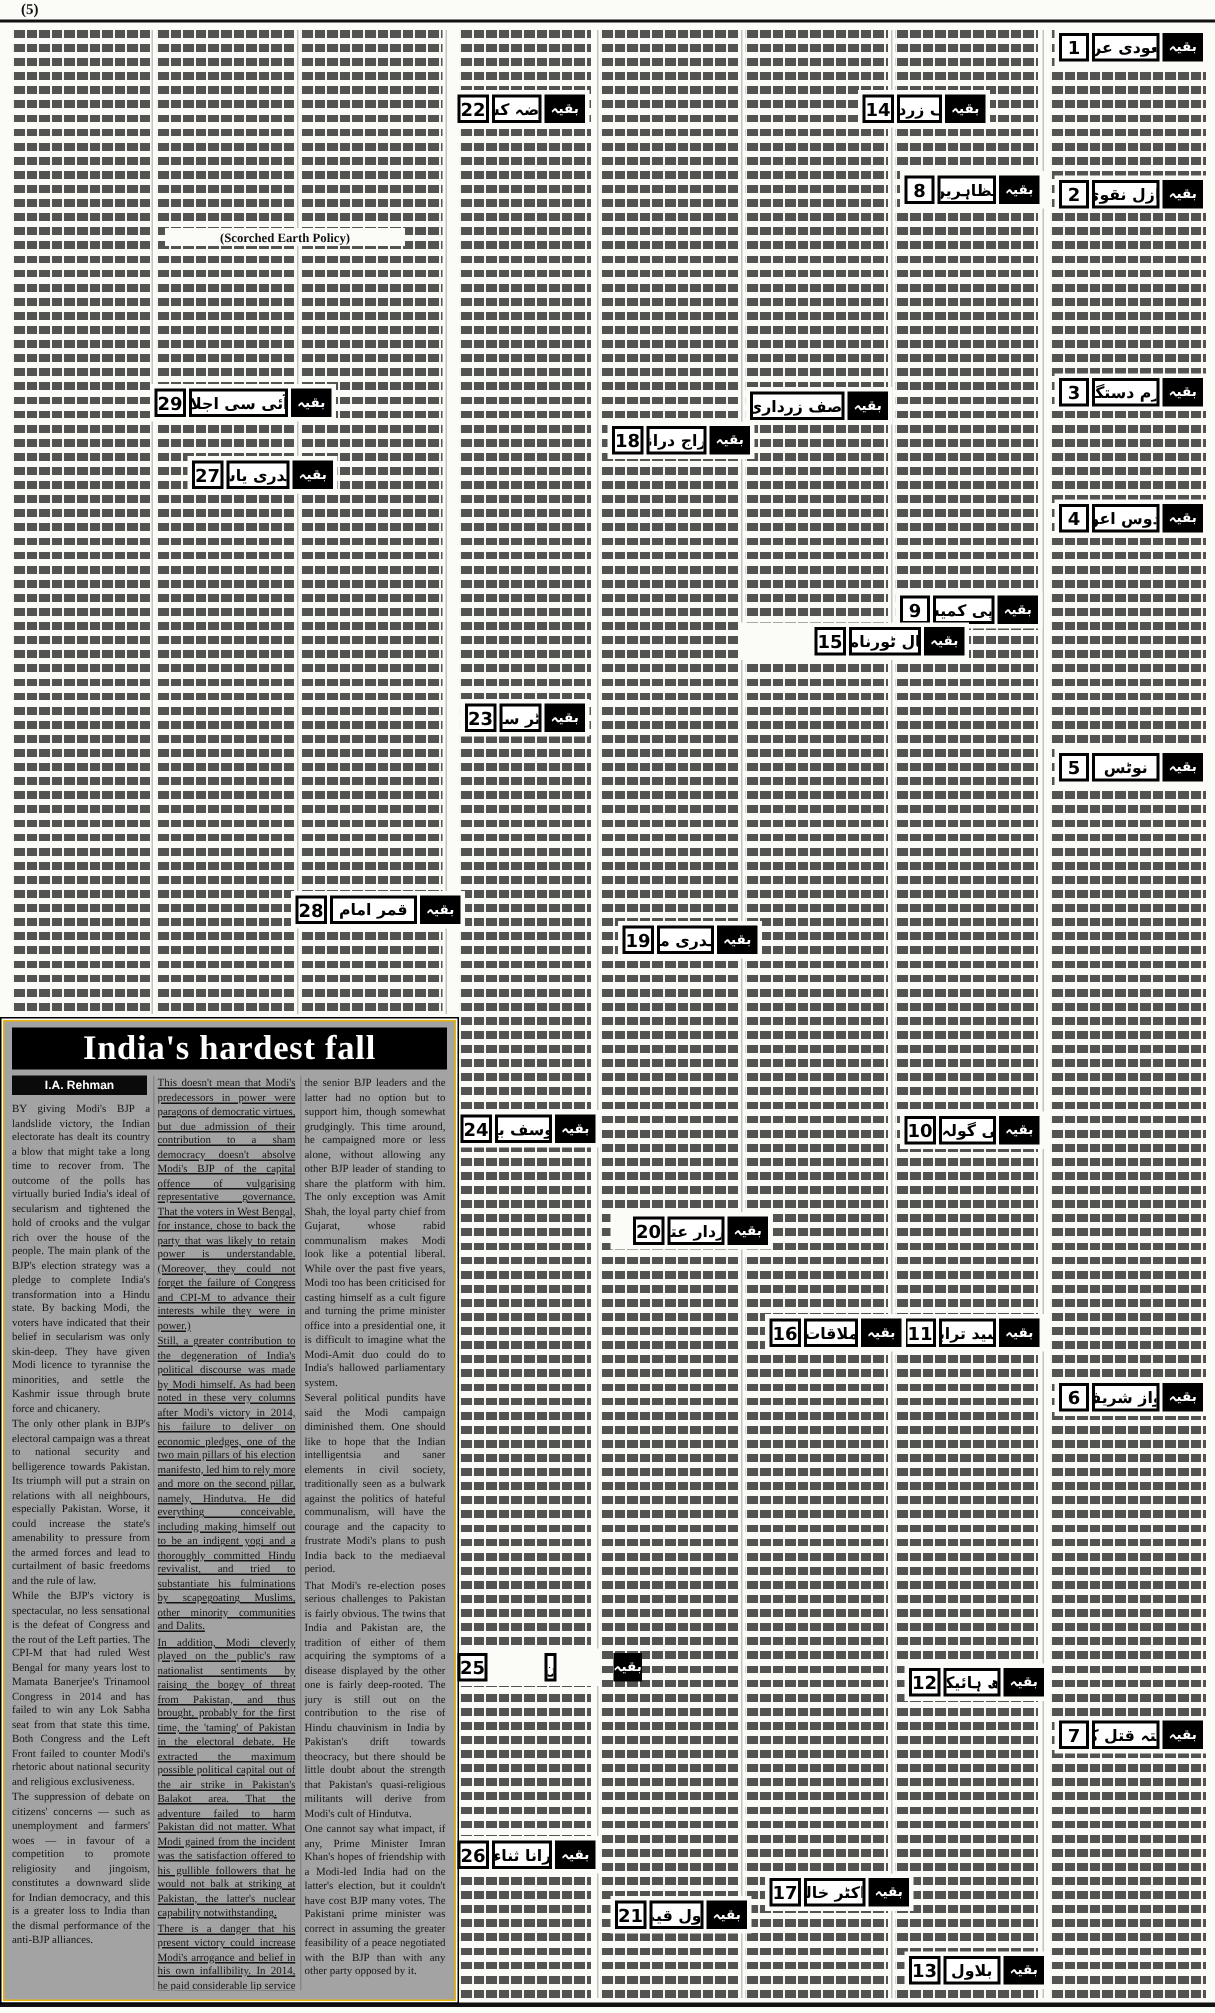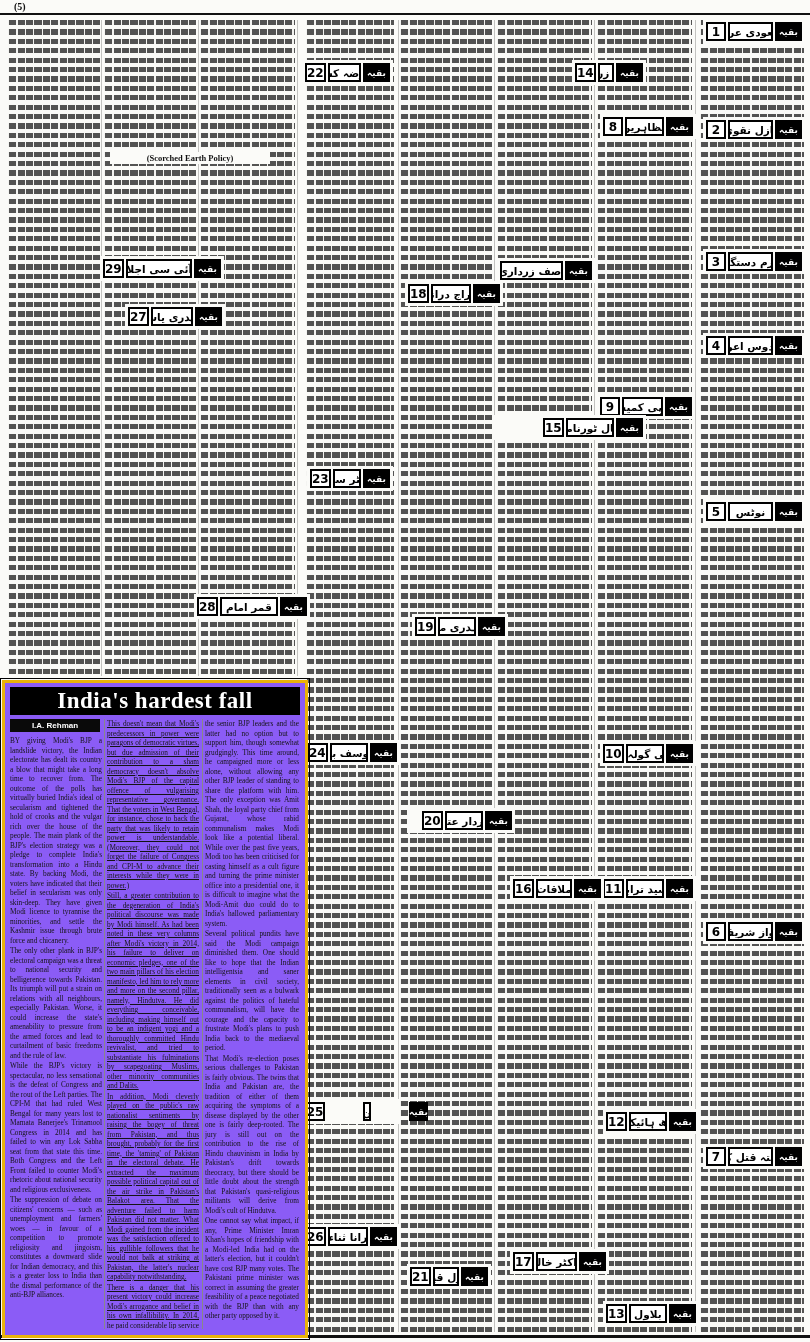--- a/index.html
+++ b/index.html
@@ -18,22 +18,22 @@
   .sec{position:absolute;height:19px;display:flex;gap:2px;background:#fbfbf8;
        box-shadow:0 0 0 3px #fbfbf8;}
   .sec .num{min-width:20px;background:#fff;border:2px solid #000;box-sizing:border-box;
        font:bold 12px "DejaVu Sans",sans-serif;display:flex;align-items:center;justify-content:center;color:#000;}
   .sec .title{flex:1;background:#fff;border:2px solid #000;box-sizing:border-box;direction:rtl;
        font:bold 10.5px "DejaVu Sans",sans-serif;display:flex;align-items:center;justify-content:center;
        white-space:nowrap;overflow:hidden;color:#000;padding:0 2px;}
   .sec .badge{width:27px;background:#000;color:#fff;direction:rtl;
        font:bold 9px "DejaVu Sans",sans-serif;display:flex;align-items:center;justify-content:center;}
   
-  .article{position:absolute;left:2px;top:680px;width:300px;height:652px;background:#8b5cf6;
-       border:3px solid #eab308;outline:1px solid #000;outline-offset:1px;}
+  .article{position:absolute;left:2px;top:680px;width:300px;height:652px;background:#a3a3a3;
+       border:1px solid #eab308;outline:1px solid #000;outline-offset:1px;}
   .headline{position:absolute;left:5px;right:5px;top:4px;height:28px;background:#000;color:#fff;
        font:bold 23px "Liberation Serif",serif;text-align:center;line-height:28px;letter-spacing:.5px;}
   .byline{position:absolute;left:5px;top:36px;width:90px;height:13px;background:#0a0a0a;color:#fff;
        font:bold 8px "Liberation Sans",sans-serif;text-align:center;line-height:13px;}
   .acol{position:absolute;bottom:6px;font-size:7.3px;line-height:9.5px;text-align:justify;
        color:#141414;overflow:hidden;font-family:"Liberation Serif",serif;}
   .acol p{margin:0 0 1px 0;}
   .arule{position:absolute;top:36px;bottom:6px;width:1px;background:#888;}
   .scorched{position:absolute;left:110px;top:152px;width:160px;height:12px;background:#fbfbf8;
        font:bold 8.5px "Liberation Serif",serif;text-align:center;line-height:12px;color:#111;}
@@ -122,21 +122,21 @@
       <div class="sec" style="left: 606px; top: 1112px; width: 90px;">
         <div class="num">12</div>
         <div class="title">سندھ ہائیکورٹ</div>
         <div class="badge">بقیہ</div>
       </div>
       <div class="sec" style="left: 606px; top: 1304px; width: 90px;">
         <div class="num">13</div>
         <div class="title">بلاول</div>
         <div class="badge">بقیہ</div>
       </div>
-      <div class="sec" style="left: 575px; top: 63px; width: 68px;">
+      <div class="sec" style="left: 575px; top: 63px; width: 82px;">
         <div class="num">14</div>
         <div class="title">آصف زرداری</div>
         <div class="badge">بقیہ</div>
       </div>
       <div class="sec" style="left: 500px; top: 261px; width: 92px;">
         <div class="title">آصف زرداری</div>
         <div class="badge">بقیہ</div>
       </div>
       <div class="sec" style="left: 495px; top: 418px; width: 100px; padding-left: 48px;">
         <div class="num">15</div>
@@ -161,21 +161,21 @@
       <div class="sec" style="left: 415px; top: 617px; width: 90px;">
         <div class="num">19</div>
         <div class="title">چوہدری مجید</div>
         <div class="badge">بقیہ</div>
       </div>
       <div class="sec" style="left: 410px; top: 811px; width: 90px; padding-left: 12px;">
         <div class="num">20</div>
         <div class="title">سردار عتیق</div>
         <div class="badge">بقیہ</div>
       </div>
-      <div class="sec" style="left: 410px; top: 1267px; width: 78px;">
+      <div class="sec" style="left: 410px; top: 1267px; width: 88px;">
         <div class="num">21</div>
         <div class="title">پٹرول قیمت</div>
         <div class="badge">بقیہ</div>
       </div>
       <div class="sec" style="left: 305px; top: 63px; width: 85px;">
         <div class="num">22</div>
         <div class="title">مقبوضہ کشمیر</div>
         <div class="badge">بقیہ</div>
       </div>
       <div class="sec" style="left: 310px; top: 469px; width: 80px;">

